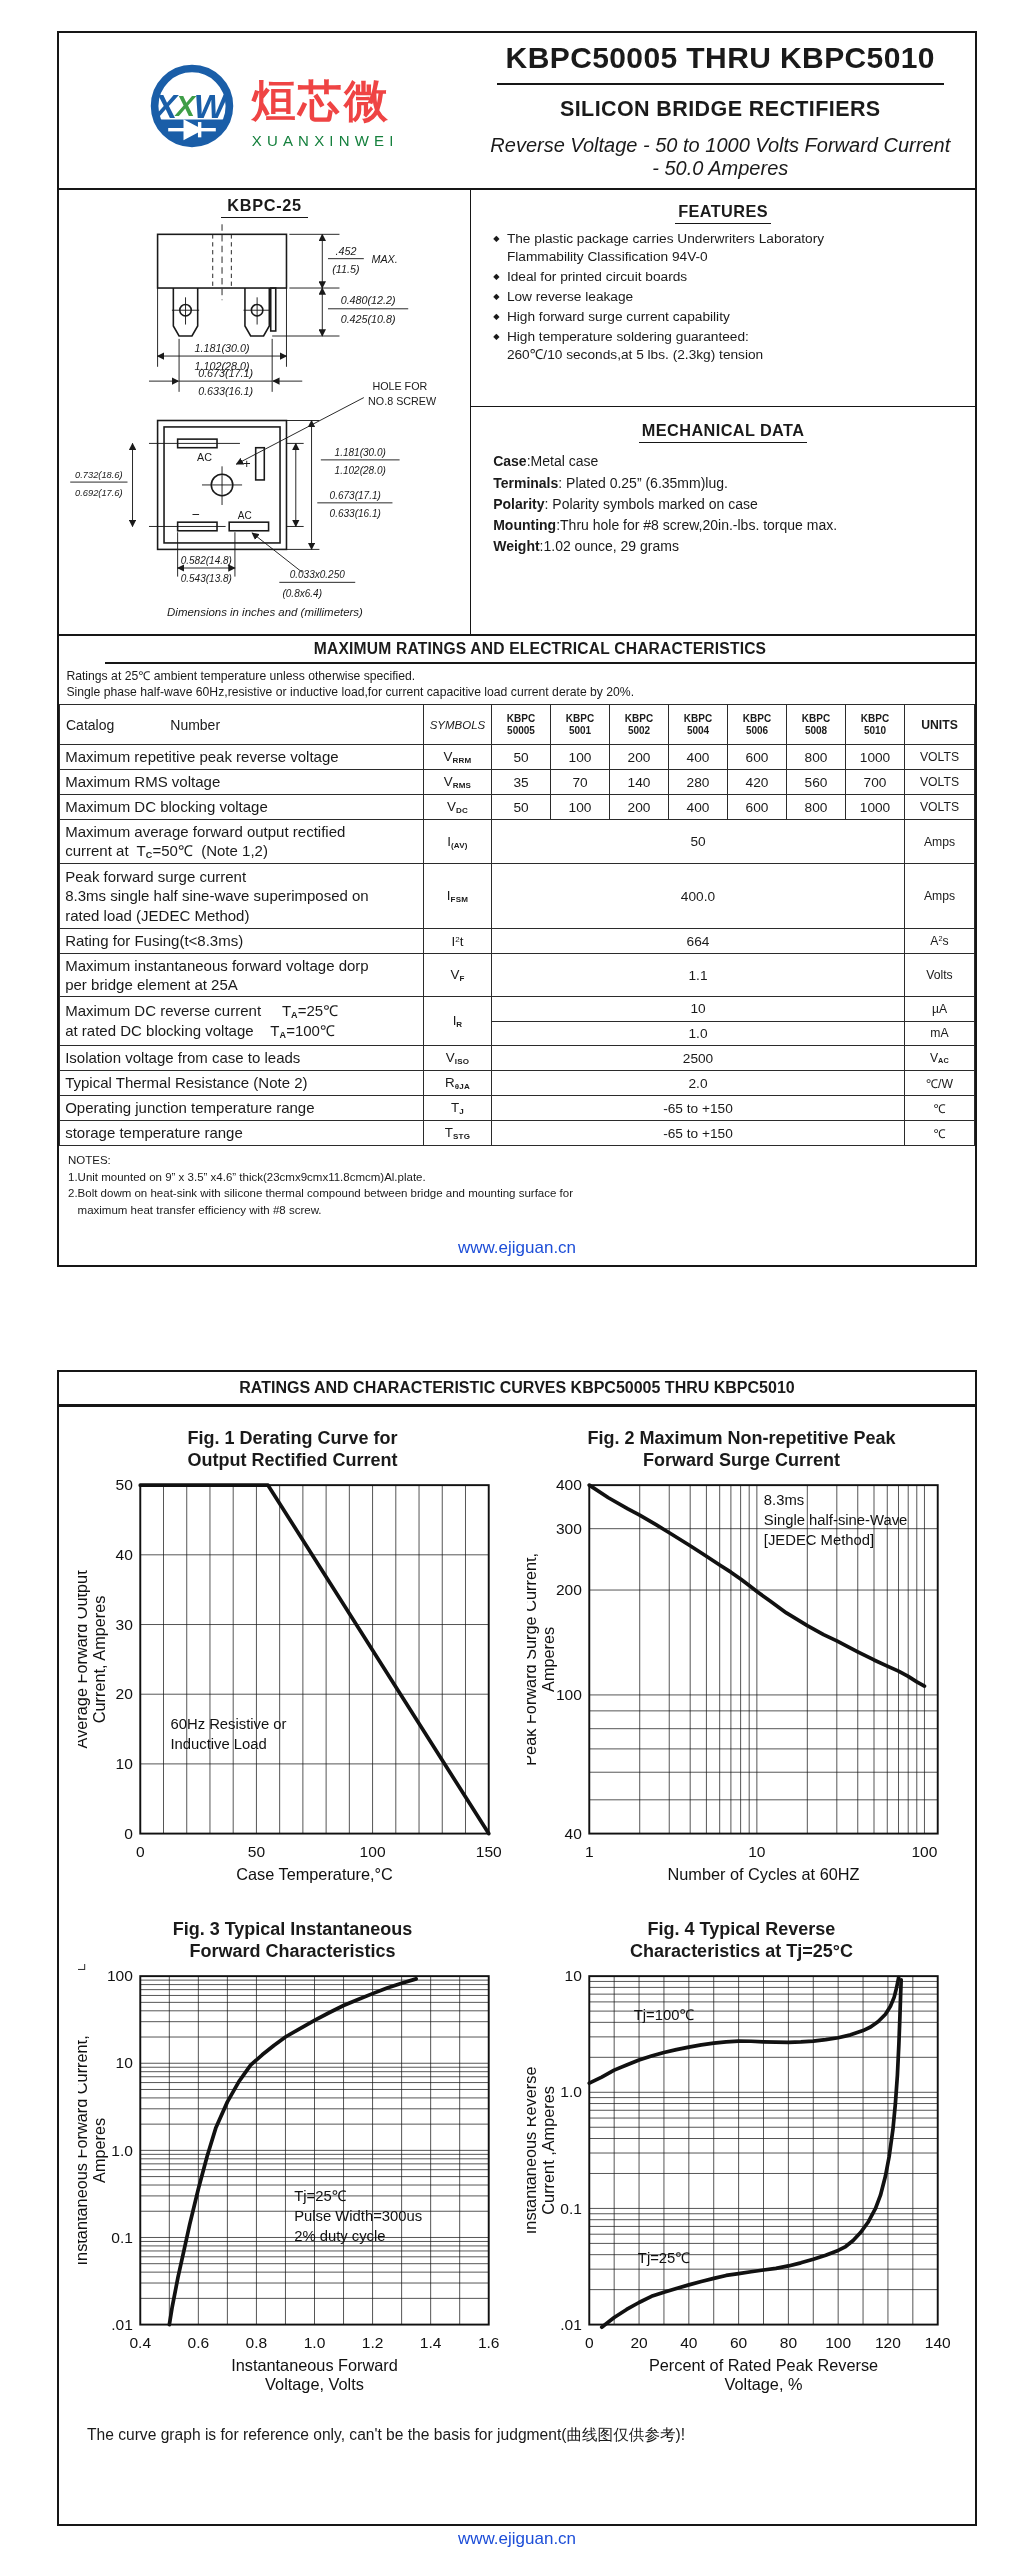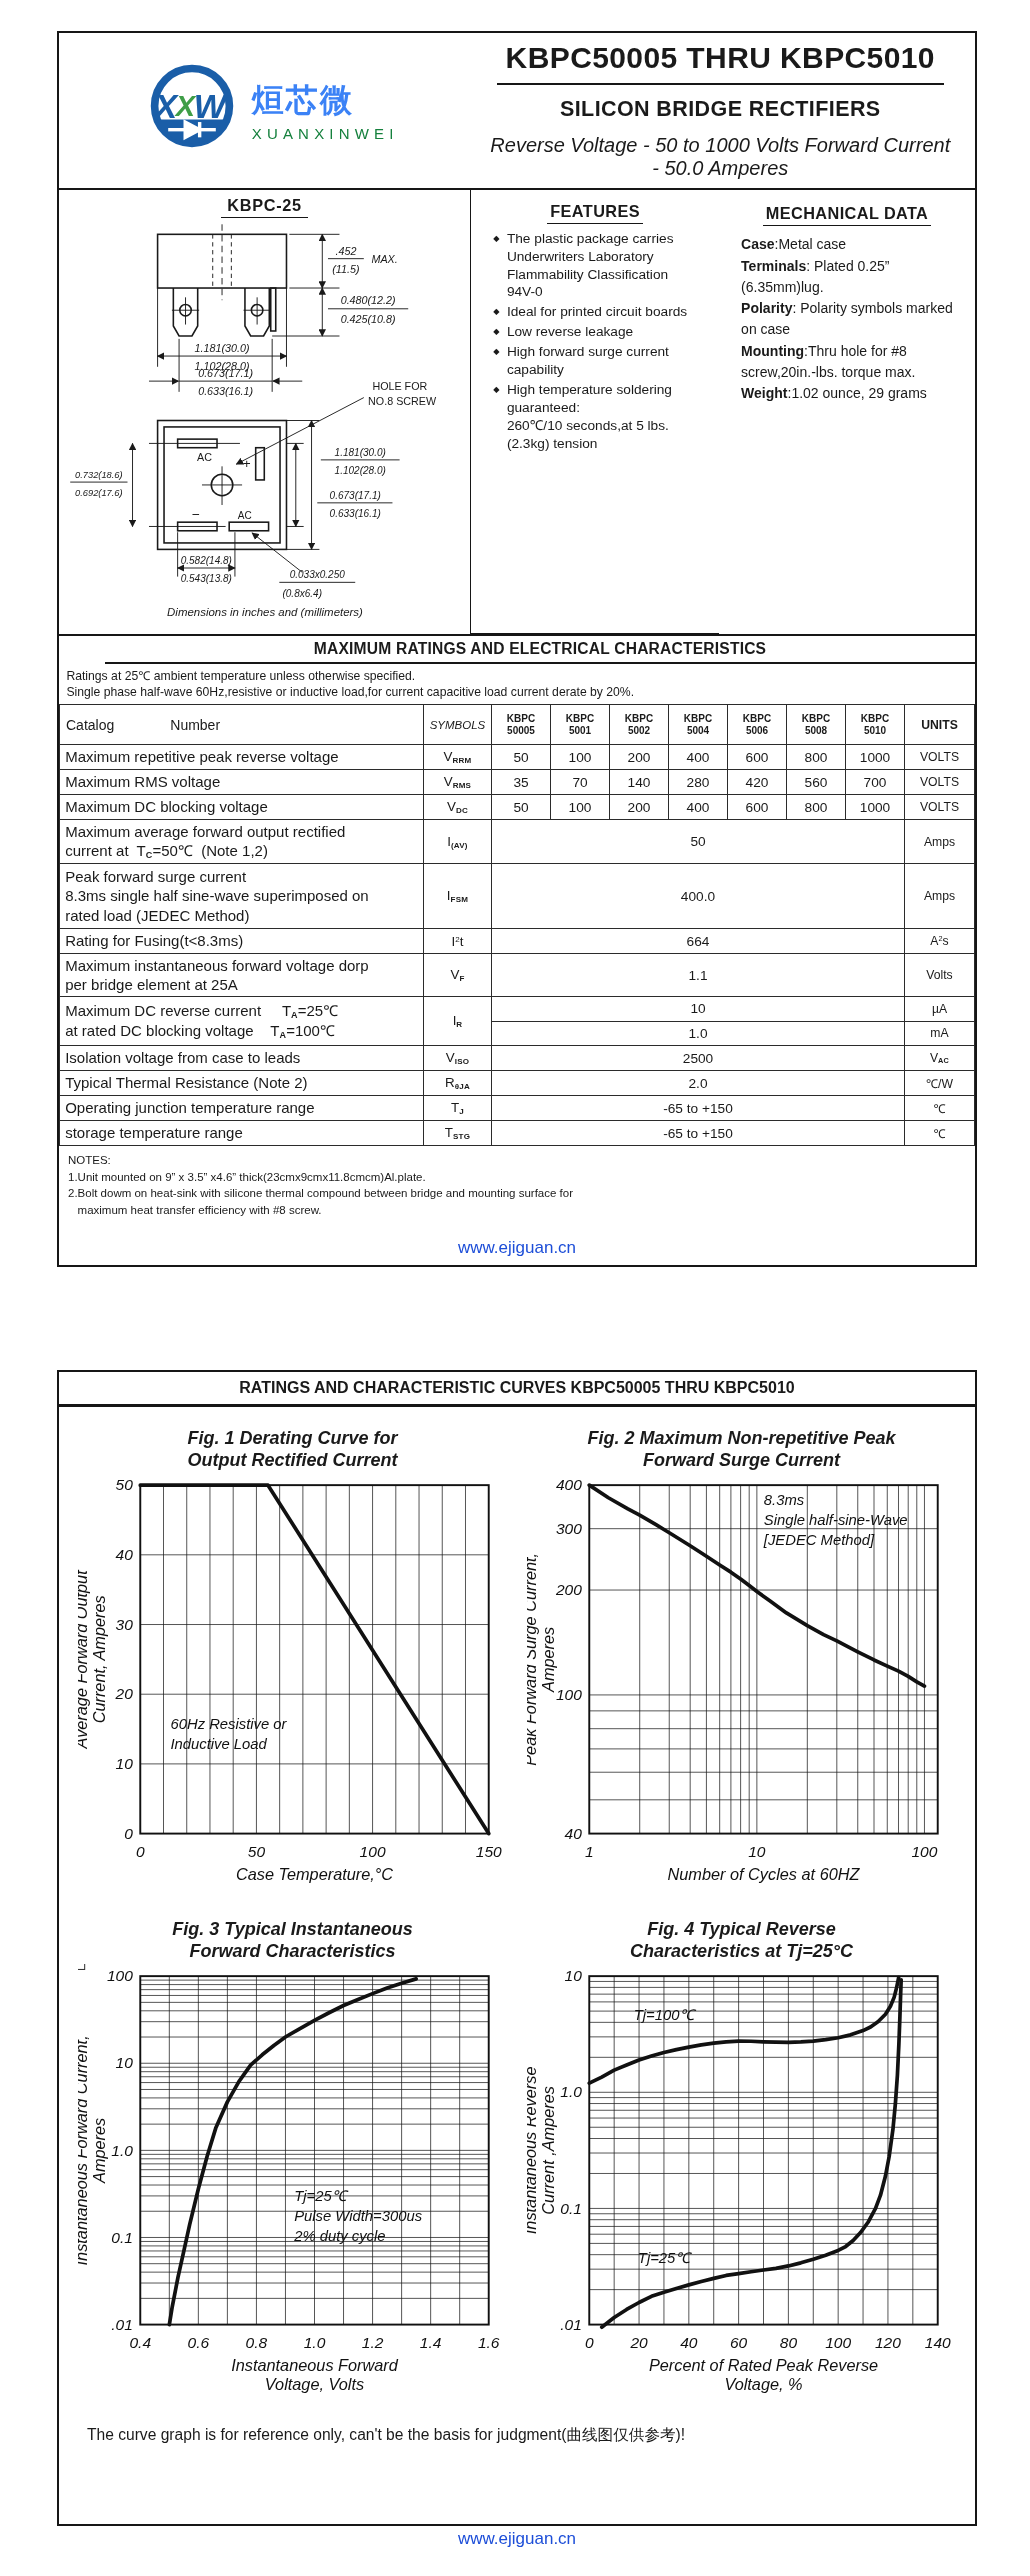--- a/index.html
+++ b/index.html
@@ -9,34 +9,34 @@
     font-family:"Liberation Sans", sans-serif; color:#1a1a1a;
   }
   .sheet { position:absolute; left:57px; width:920px; border:2.2px solid #161616; background:#fff; overflow:hidden; }
   #page1 { top:31px; height:1236px; }
   #page2 { top:1370px; height:1156px; }
 
   
   .hdr { display:flex; align-items:center; height:157px; border-bottom:2.2px solid #161616; }
   .logo-wrap { width:46%; display:flex; align-items:center; justify-content:center; gap:9px; }
   .logo-mark { width:102px; height:102px; }
-  .logo-cn { font-size:32px; font-weight:bold; letter-spacing:2.2px; color:#3b82f6; }
+  .logo-cn { font-size:44px; font-weight:bold; letter-spacing:2.2px; color:#ef4444; }
   .logo-en { font-size:15px; letter-spacing:5.2px; color:#15803d; margin-top:1.5px; }
   .title-block { flex:1; text-align:center; padding:0 19.3px 0 4.5px; }
   .part-title { font-size:30px; font-weight:bold; letter-spacing:0.4px; }
   .title-rule { height:2.2px; background:#161616; margin:7.4px 12px 0; }
   .part-subtitle { font-size:21.5px; font-weight:bold; margin-top:12px; letter-spacing:0.4px; }
   .tagline { font-size:20px; font-style:italic; margin-top:12px; }
 
   
   .cols { display:flex; height:446px; border-bottom:2.2px solid #161616; }
   .col-left { width:45%; border-right:1.9px solid #161616; text-align:center; padding-top:6px; }
   .pkg-name { display:inline-block; font-weight:bold; font-size:16.3px; border-bottom:1.9px solid #161616; padding:0 6px 2.2px; letter-spacing:0.7px; }
   .pkg-svg { width:404px; height:401px; margin-top:1.5px; }
-  .col-right { flex:1; display:flex; flex-direction:row; }
+  .col-right { flex:1; display:flex; flex-direction:column; }
   .features { border-bottom:1.9px solid #161616; min-height:217px; padding:6px 22px 7.4px; }
   .sec-title { text-align:center; margin:6px 0 9px; }
   .sec-title span { font-weight:bold; font-size:16.3px; border-bottom:1.9px solid #161616; padding:0 3px 3px; letter-spacing:0.4px; }
   .feat-list { list-style:none; font-size:13.7px; }
   .feat-list li { display:flex; gap:7.4px; margin:2.2px 0; line-height:1.3; }
   .feat-list .diamond { font-size:8.2px; padding-top:3.7px; }
   .mech { padding:4.5px 22px; font-size:14px; line-height:1.52; }
   .mech b { font-weight:bold; }
 
   
@@ -59,21 +59,21 @@
   .sup { font-size:0.6em; vertical-align:0.55em; }
   tr.h1 { height:24.5px; } tr.h2 { height:43px; } tr.h3 { height:65px; } tr.hd { height:25px; }
 
   .notes { padding:6px 9px; font-size:11.5px; line-height:1.45; }
   .site { text-align:center; font-size:17px; color:#1d4ed8; cursor:pointer; }
   .site1 { position:absolute; bottom:6.7px; left:0; right:0; }
   .site2 { position:absolute; top:2529px; left:57px; width:920px; text-align:center; font-size:17px; cursor:pointer; }
 
   
   .banner { text-align:center; font-weight:bold; font-size:16px; padding:6.7px 0 7.4px; border-bottom:3px solid #161616; }
-  #figures-grid { display:grid; grid-template-columns:1fr 1fr; gap:3px 6px; padding:16.3px 12px 4.5px;font-style:italic; }
+  #figures-grid { display:grid; grid-template-columns:1fr 1fr; gap:3px 6px; padding:16.3px 12px 4.5px; }
   .fig { text-align:center; }
   .fig-title { font-weight:bold; font-size:18px; line-height:1.22; margin:4.5px 0 1.5px; }
   .disclaimer { font-size:15.6px; padding:18px 0 0 28px; text-align:left; }
   svg text { font-family:"Liberation Sans", sans-serif; }
 </style>
 </head>
 <body>
 
 <div class="sheet" id="page1">
 

